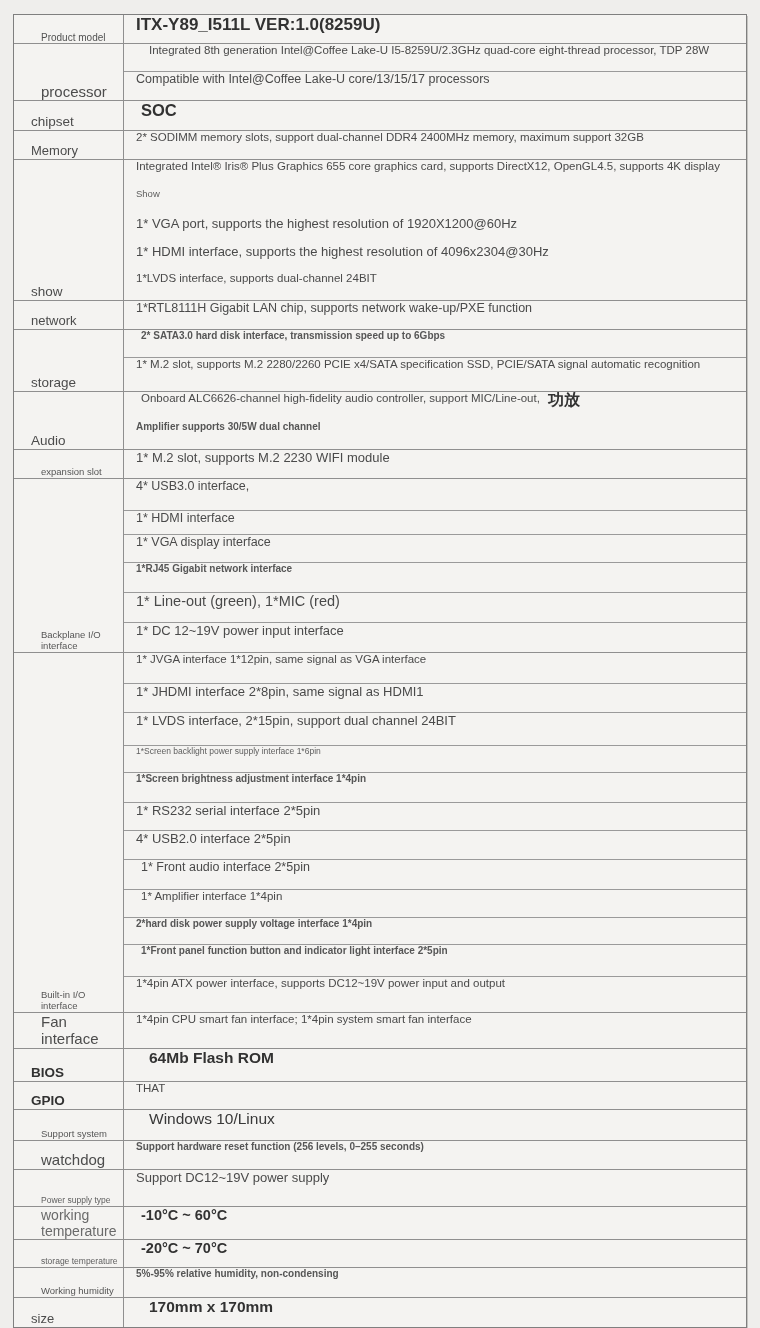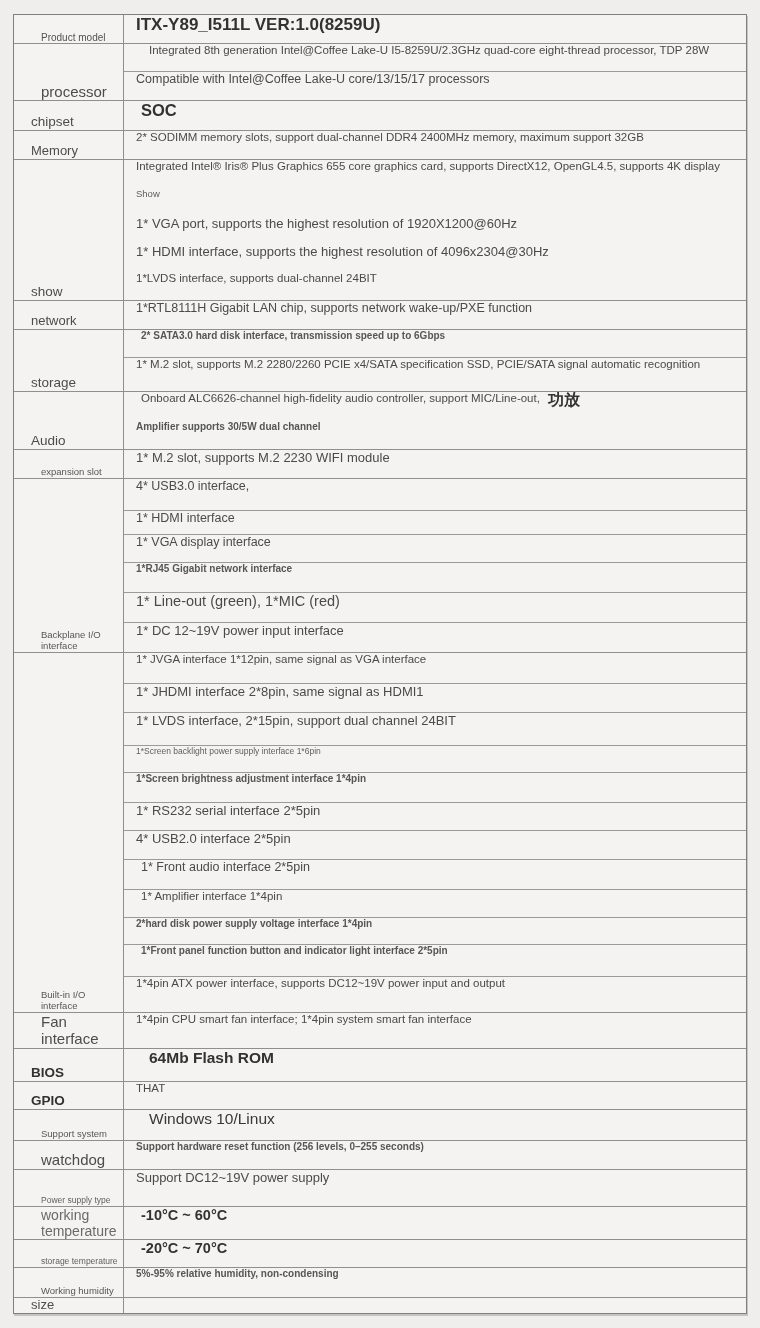--- a/index.html
+++ b/index.html
@@ -413,15 +413,22 @@
             <div class="line fs10">
               <span class="txt">5%-95% relative humidity, non-condensing</span>
             </div>
           </div>
         </div>
       </div>
       <div class="section">
         <div class="label-cell ls13">
           <span>size</span>
         </div>
+        <div class="rows">
+          <div class="row" style="height: 29px;">
+            <div class="line fs15 b ind2">
+              <span class="txt">170mm x 170mm</span>
+            </div>
+          </div>
+        </div>
       </div>
     </div>
 </div>
 
 </body></html>

